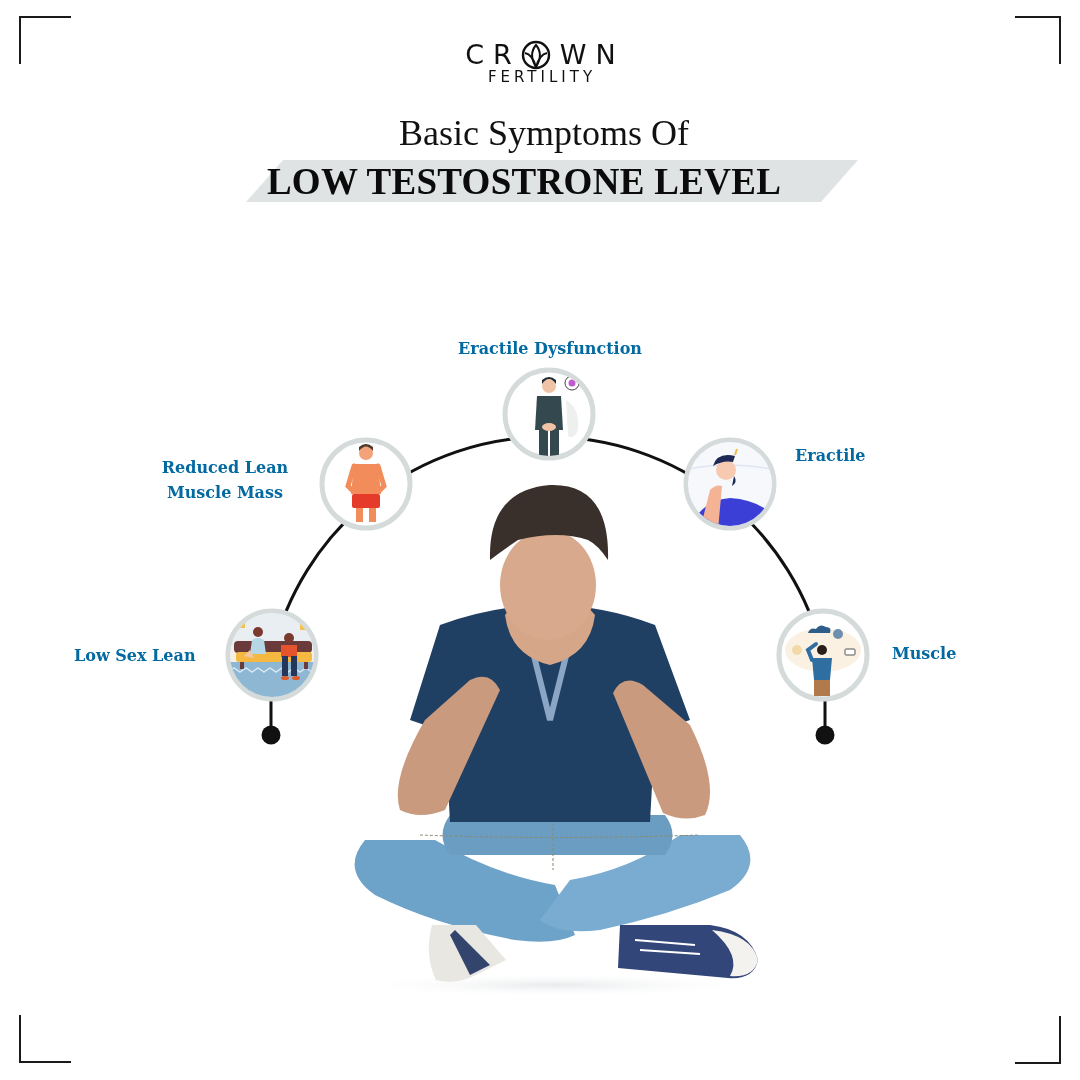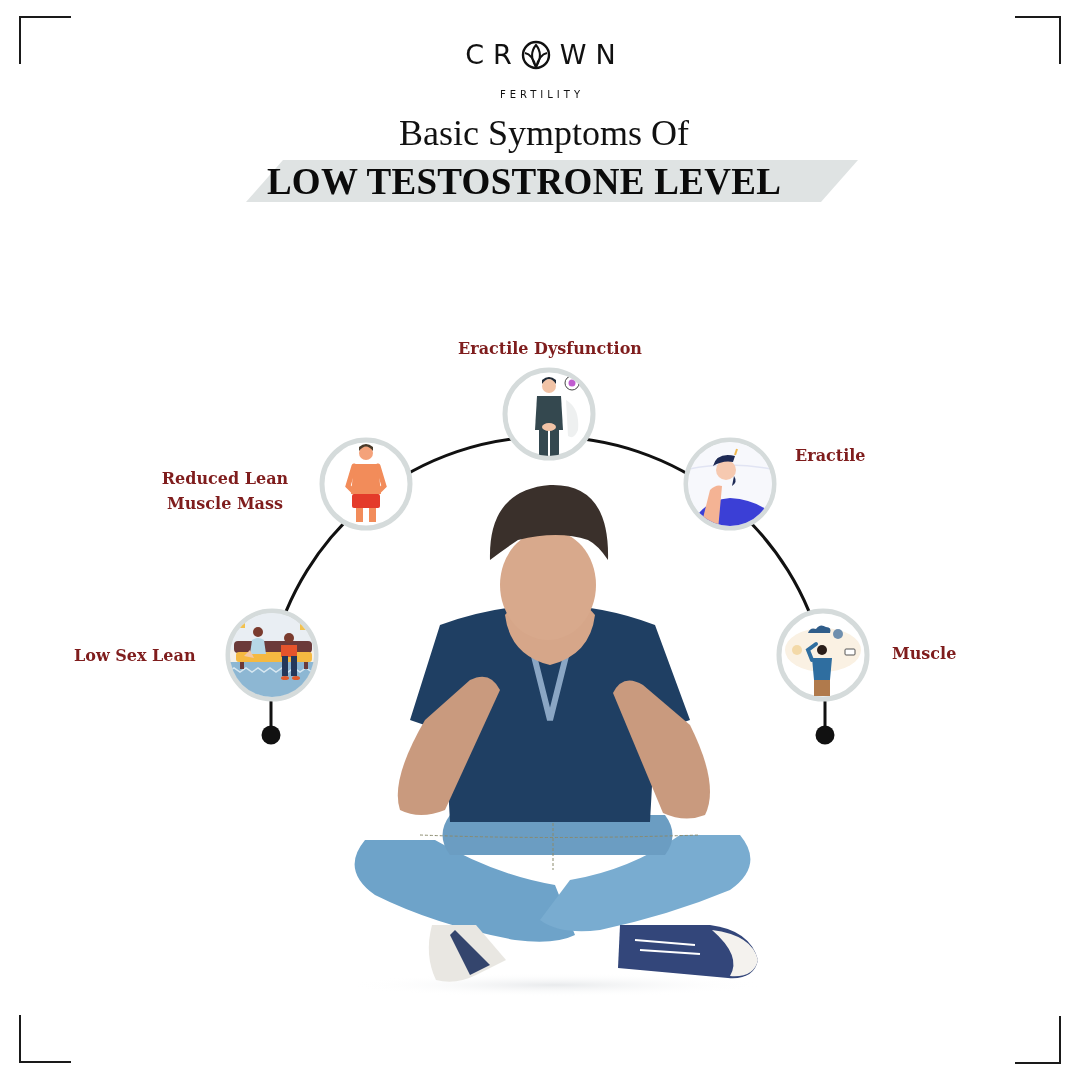--- a/index.html
+++ b/index.html
@@ -6,31 +6,31 @@
   body { width:1080px; height:1080px; position:relative; overflow:hidden; font-family:"Liberation Sans", sans-serif; }
   .corner { position:absolute; width:48px; height:46px; border-color:#1a1a1a; border-style:solid; border-width:0; }
   .c-tl { left:19px; top:16px; border-top-width:2px; border-left-width:2px; width:50px; height:46px; }
   .c-tr { right:19px; top:16px; border-top-width:2px; border-right-width:2px; width:44px; height:46px; }
   .c-bl { left:19px; bottom:17px; border-bottom-width:2px; border-left-width:2px; width:50px; height:46px; }
   .c-br { right:19px; bottom:16px; border-bottom-width:2px; border-right-width:2px; width:44px; height:46px; }
 
   .logo { position:absolute; left:440px; top:40px; width:200px; text-align:center; color:#111; }
   .logo-main { font-family:"DejaVu Sans", sans-serif; font-size:27px; letter-spacing:9px; line-height:30px; padding-left:10px; display:flex; justify-content:center; align-items:center; }
   .logo-main .ch { display:inline-block; }
-  .logo-sub { font-family:"DejaVu Sans", sans-serif; font-size:10px; letter-spacing:4px; line-height:14px; margin-top:18px; padding-left:4px; }
+  .logo-sub { font-family:"DejaVu Sans", sans-serif; font-size:15px; letter-spacing:4px; line-height:14px; margin-top:0px; padding-left:4px; }
 
   .title-top { position:absolute; left:0; width:1080px; top:112px; text-align:center; font-family:"Liberation Serif", serif; font-size:36px; color:#111; line-height:42px; padding-left:4px; }
   .banner { position:absolute; left:246px; top:160px; width:612px; height:42px; background:#dfe3e3; clip-path:polygon(37px 0, 612px 0, 575px 42px, 0 42px); }
   .title-main { position:absolute; left:0; width:1048px; top:160px; text-align:center; font-family:"Liberation Serif", serif; font-weight:bold; font-size:37px; line-height:44px; color:#0b0b0b; letter-spacing:0.3px; }
   .subtitle { position:absolute; left:0; width:1080px; top:214px; text-align:center; font-family:"DejaVu Sans", sans-serif; font-size:19px; color:#2b2b2b; line-height:26px; font-weight:300; }
   .subtitle span { display:block; }
 
-  .label { position:absolute; font-family:"DejaVu Serif", serif; font-weight:bold; font-size:16px; color:#7f1d1d; line-height:25px; }
+  .label { position:absolute; font-family:"DejaVu Serif", serif; font-weight:bold; font-size:16px; color:#0369a1; line-height:25px; }
   .lbl-ed { left:440px; width:220px; top:336px; text-align:center; }
-  .lbl-rl { left:140px; width:170px; top:466px; text-align:center; }
+  .lbl-rl { left:140px; width:170px; top:455px; text-align:center; }
   .lbl-fa { left:795px; top:443px; }
   .lbl-ls { left:74px; top:643px; }
   .lbl-an { left:892px; top:641px; }
 
   svg.diagram { position:absolute; left:0; top:0; }
 </style>
 </head>
 <body>
 
 <div class="corner c-tl"></div>

